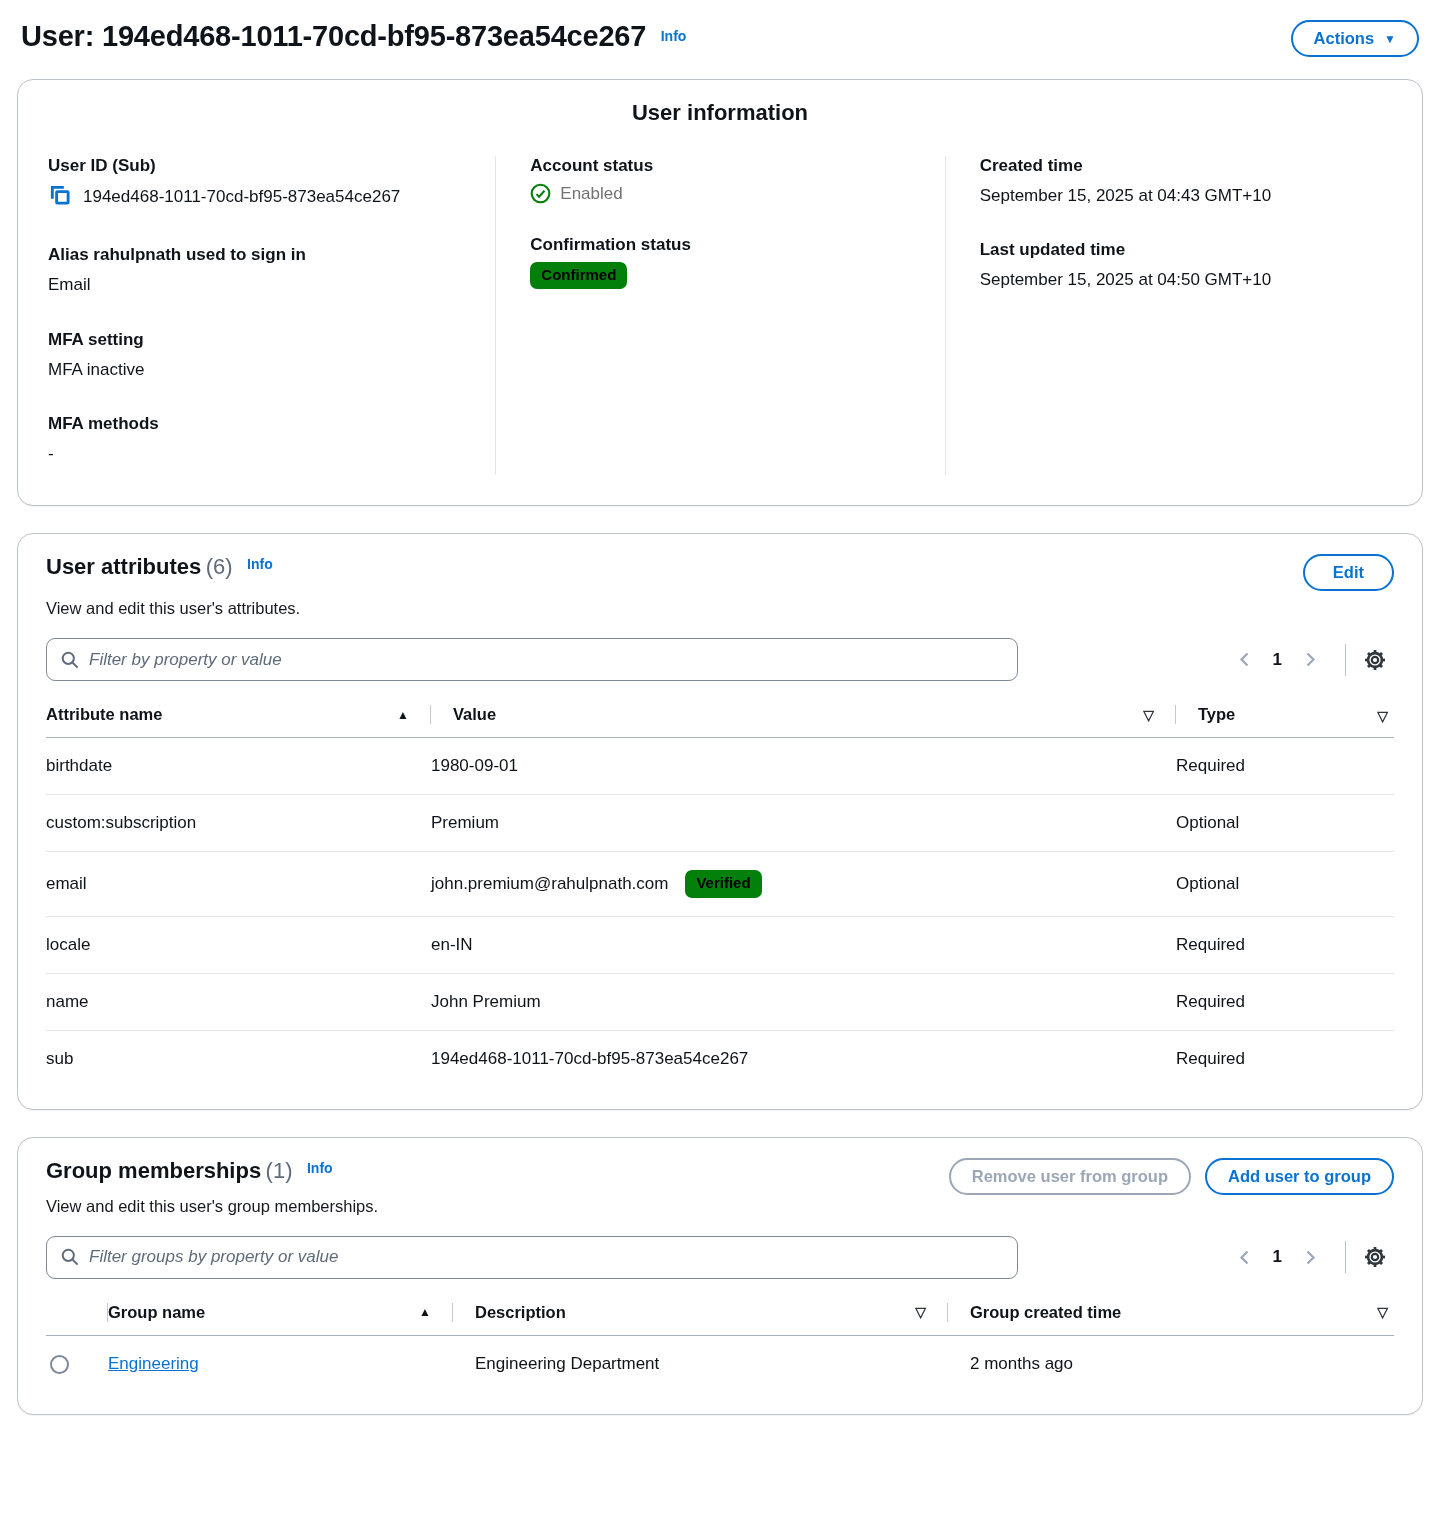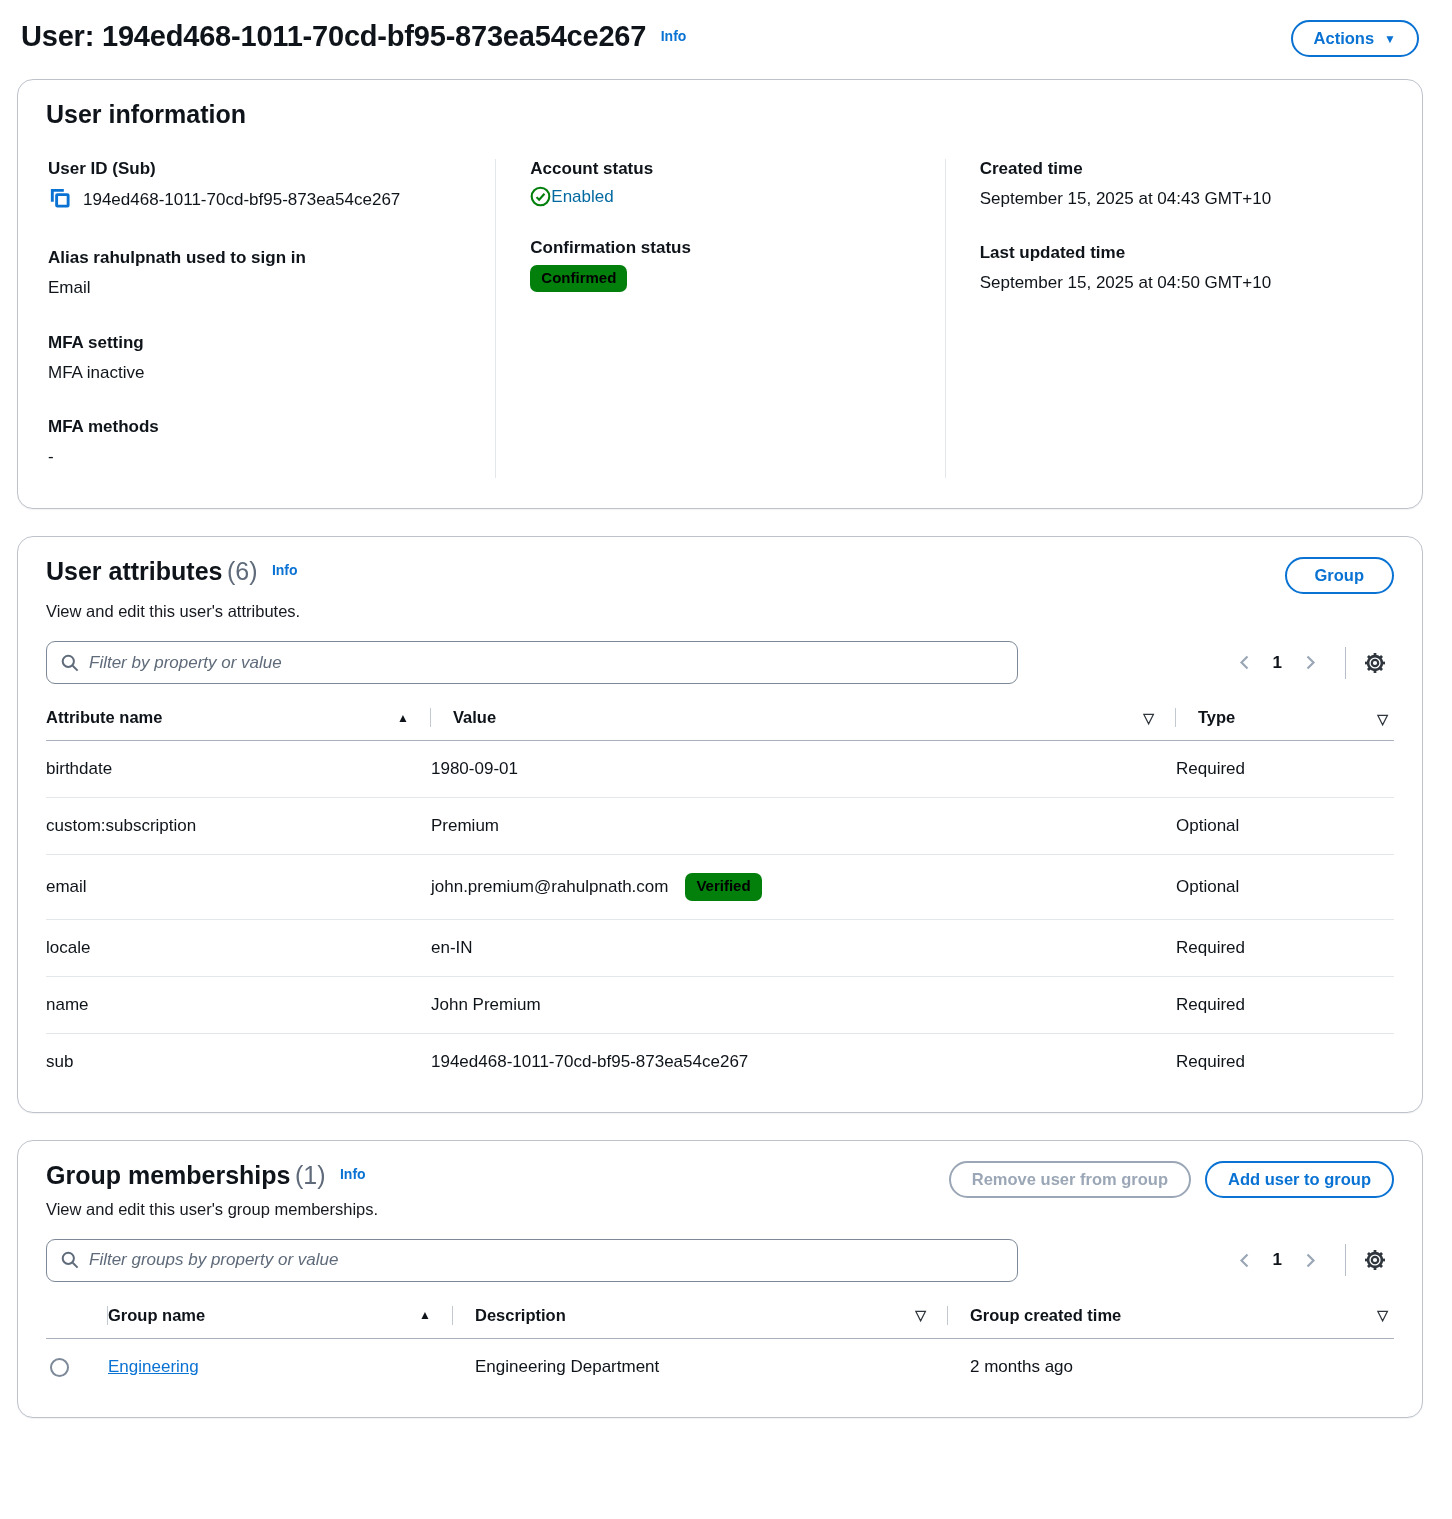--- a/index.html
+++ b/index.html
@@ -24,37 +24,37 @@
   }
   .btn.disabled { border-color: #9ba7b6; color: #9ba7b6; cursor: default; }
   .caret { font-size: 12px; line-height: 1; }
 
   
   .card {
     border: 1px solid #bec3cb; border-radius: 16px;
     padding: 20px 28px 22px 28px; margin-bottom: 27px;
     background: #fff; box-shadow: 0 1px 1px rgba(0,28,36,0.05);
   }
-  .section-title { font-size: 25px; font-weight: bold; }
+  .section-title { font-size: 22px; font-weight: bold; text-align: center; }
   .counter { font-weight: normal; color: #5f6b7a; }
   .card-head { display: flex; justify-content: space-between; align-items: flex-start; }
   .head-buttons { display: flex; gap: 14px; }
   .section-desc { margin-top: 8px; font-size: 16.5px; color: #16191f; }
 
   
   .info-grid { display: grid; grid-template-columns: 1fr 1fr 1fr; margin-top: 30px; }
   .info-col { padding: 0 34px 0 34px; }
   .info-col:first-child { padding-left: 2px; }
   .info-col + .info-col { border-left: 1px solid #e4e7ea; }
   .field { margin-bottom: 31px; }
   .field:last-child { margin-bottom: 8px; }
   .field-label { font-weight: bold; font-size: 17px; margin-bottom: 7px; }
   .field-value { font-size: 17px; line-height: 1.55; word-break: break-all; }
   .copy-icon { display: inline-block; vertical-align: -4px; margin-right: 12px; cursor: pointer; }
-  .status-line { display: flex; align-items: center; color: #0369a1; font-size: 17px; }
+  .status-line { display: flex; align-items: center; gap: 9px; color: #737373; font-size: 17px; }
   .badge {
     display: inline-block; background: #037f0c; color: #000000; font-weight: bold;
     font-size: 15px; padding: 3px 11px 4px 11px; border-radius: 7px; line-height: 1.35;
   }
 
   
   .toolbar { display: flex; align-items: center; margin-top: 20px; }
   .filter-box {
     display: flex; align-items: center; gap: 9px;
     width: 972px; height: 43px; border: 1px solid #7d8998; border-radius: 9px;
@@ -172,21 +172,21 @@
   </div>
 
   <div class="card">
     <div class="card-head">
       <div>
         <span class="section-title">User attributes</span>
         <span class="section-title counter">(6)</span>
         <a class="info-link">Info</a>
       </div>
       <button class="btn" style="padding:7px 28px;">
-        <span>Group</span>
+        <span>Edit</span>
       </button>
     </div>
     <div class="section-desc">View and edit this user's attributes.</div>
 
     <div class="toolbar">
       <div class="filter-box">
         <span style="display:flex;">
           <svg width="20" height="20" viewBox="0 0 20 20">
               <circle cx="8.3" cy="8.3" r="5.6" fill="none" stroke="#5f6b7a" stroke-width="2"></circle>
               <line x1="12.7" y1="12.7" x2="17.6" y2="17.6" stroke="#5f6b7a" stroke-width="2"></line>

